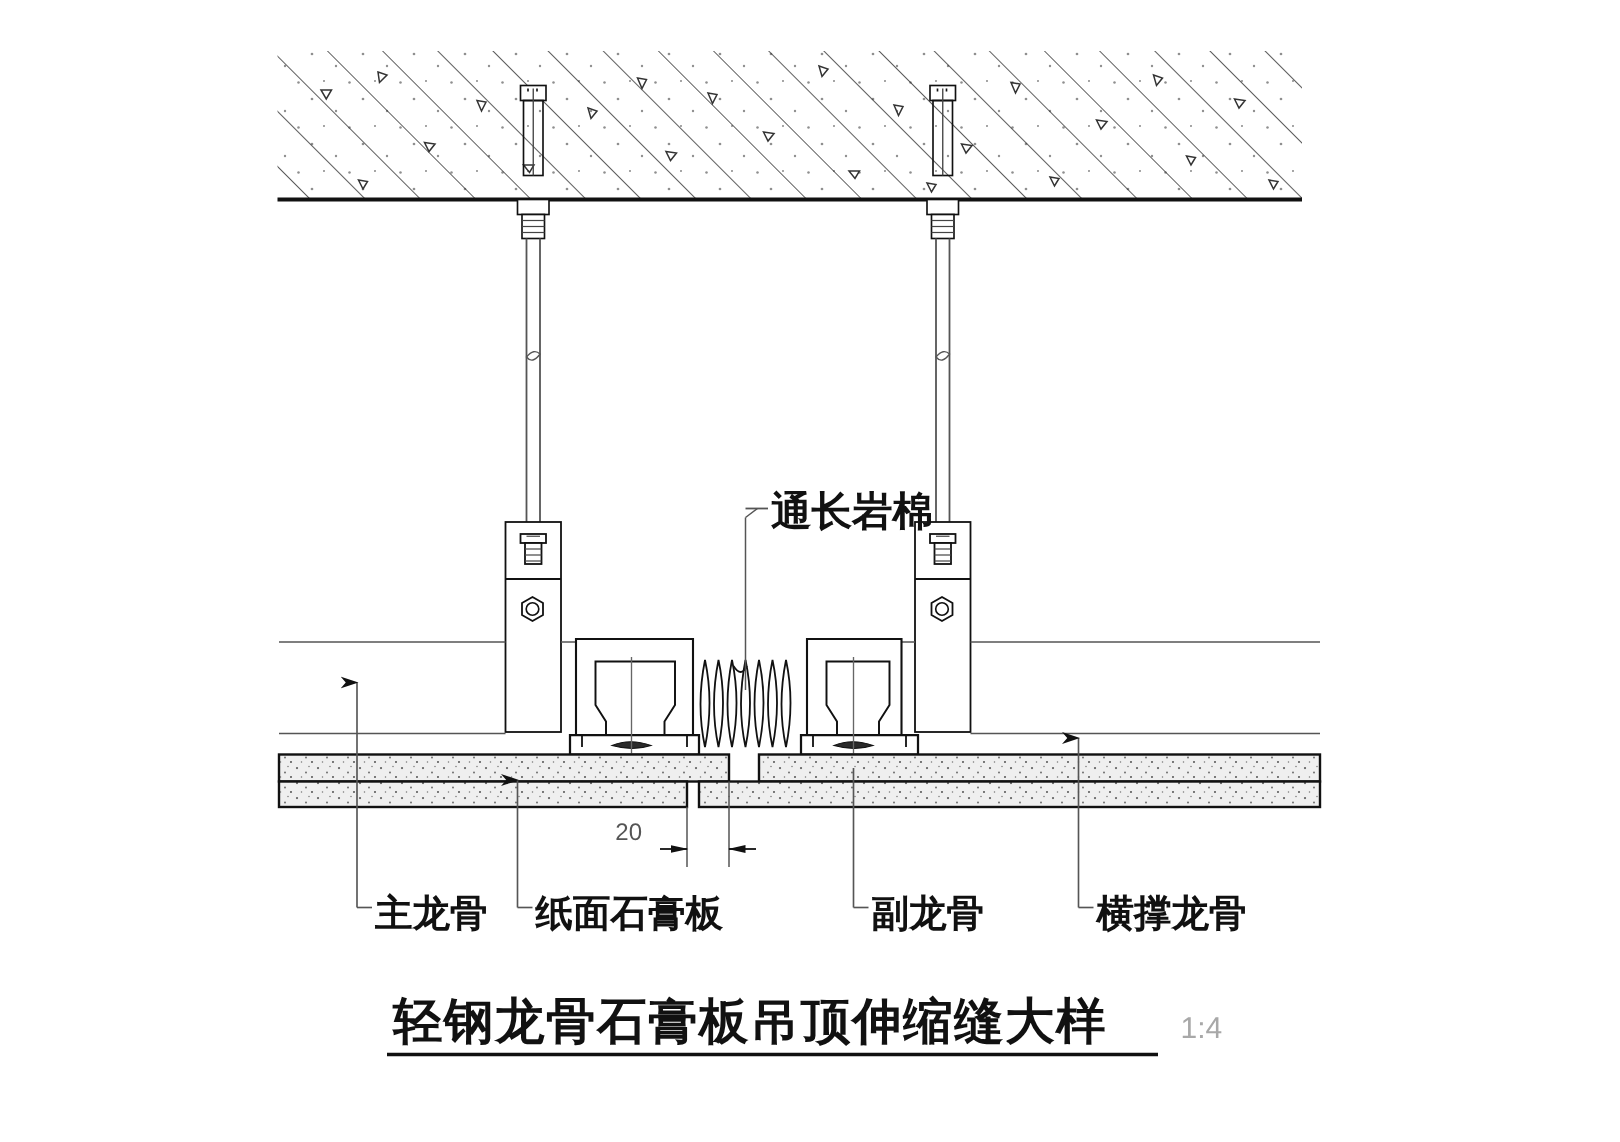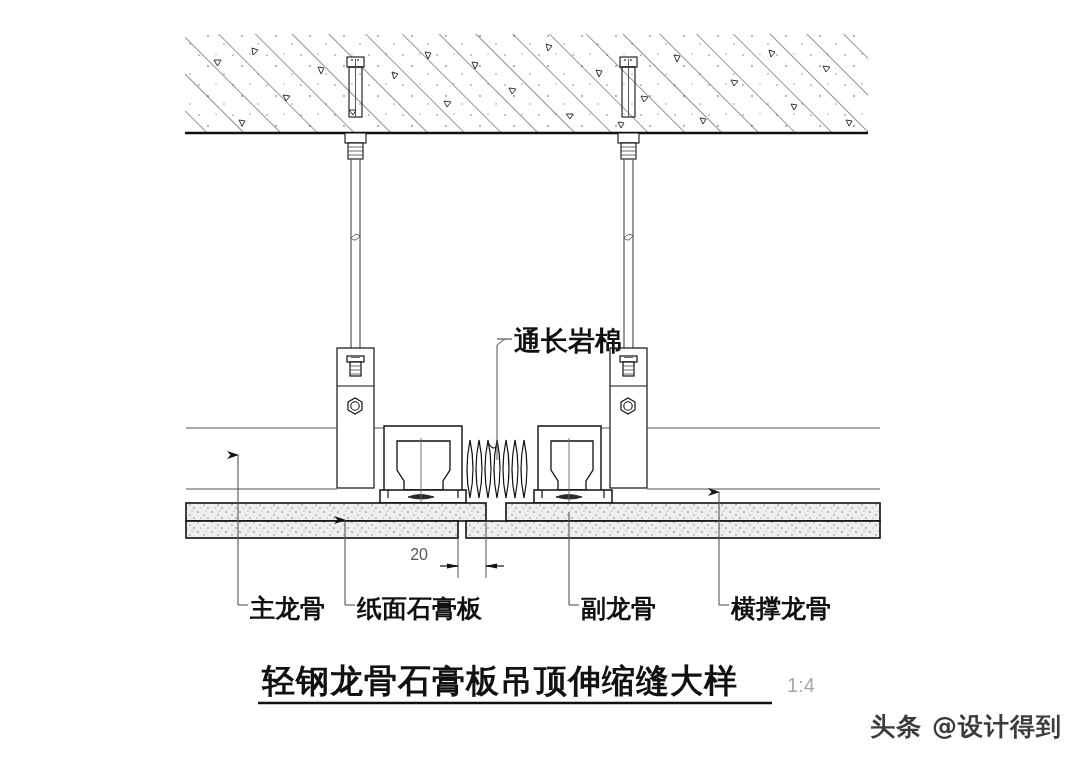--- a/index.html
+++ b/index.html
@@ -275,15 +275,14 @@
       <text x="731" y="617" font-family="'Liberation Serif','DejaVu Serif',serif" font-size="25" font-weight="bold" fill="#111">横撑龙骨</text>
     </g>
 
     <g>
       <text x="262" y="692" font-family="'Liberation Serif','DejaVu Serif',serif" font-size="33" font-weight="bold" fill="#111" letter-spacing="1">轻钢龙骨石膏板吊顶伸缩缝大样</text>
       <text x="787" y="692" font-family="'Liberation Sans','DejaVu Sans',sans-serif" font-size="20" fill="#a8a8a8">1:4</text>
       <line x1="258" y1="703" x2="772" y2="703" stroke="#111" stroke-width="2.4"></line>
     </g>
   </svg>
 
-  <div class="wm">头条 @设计得到</div>
 
 </div>
 
 </body></html>

